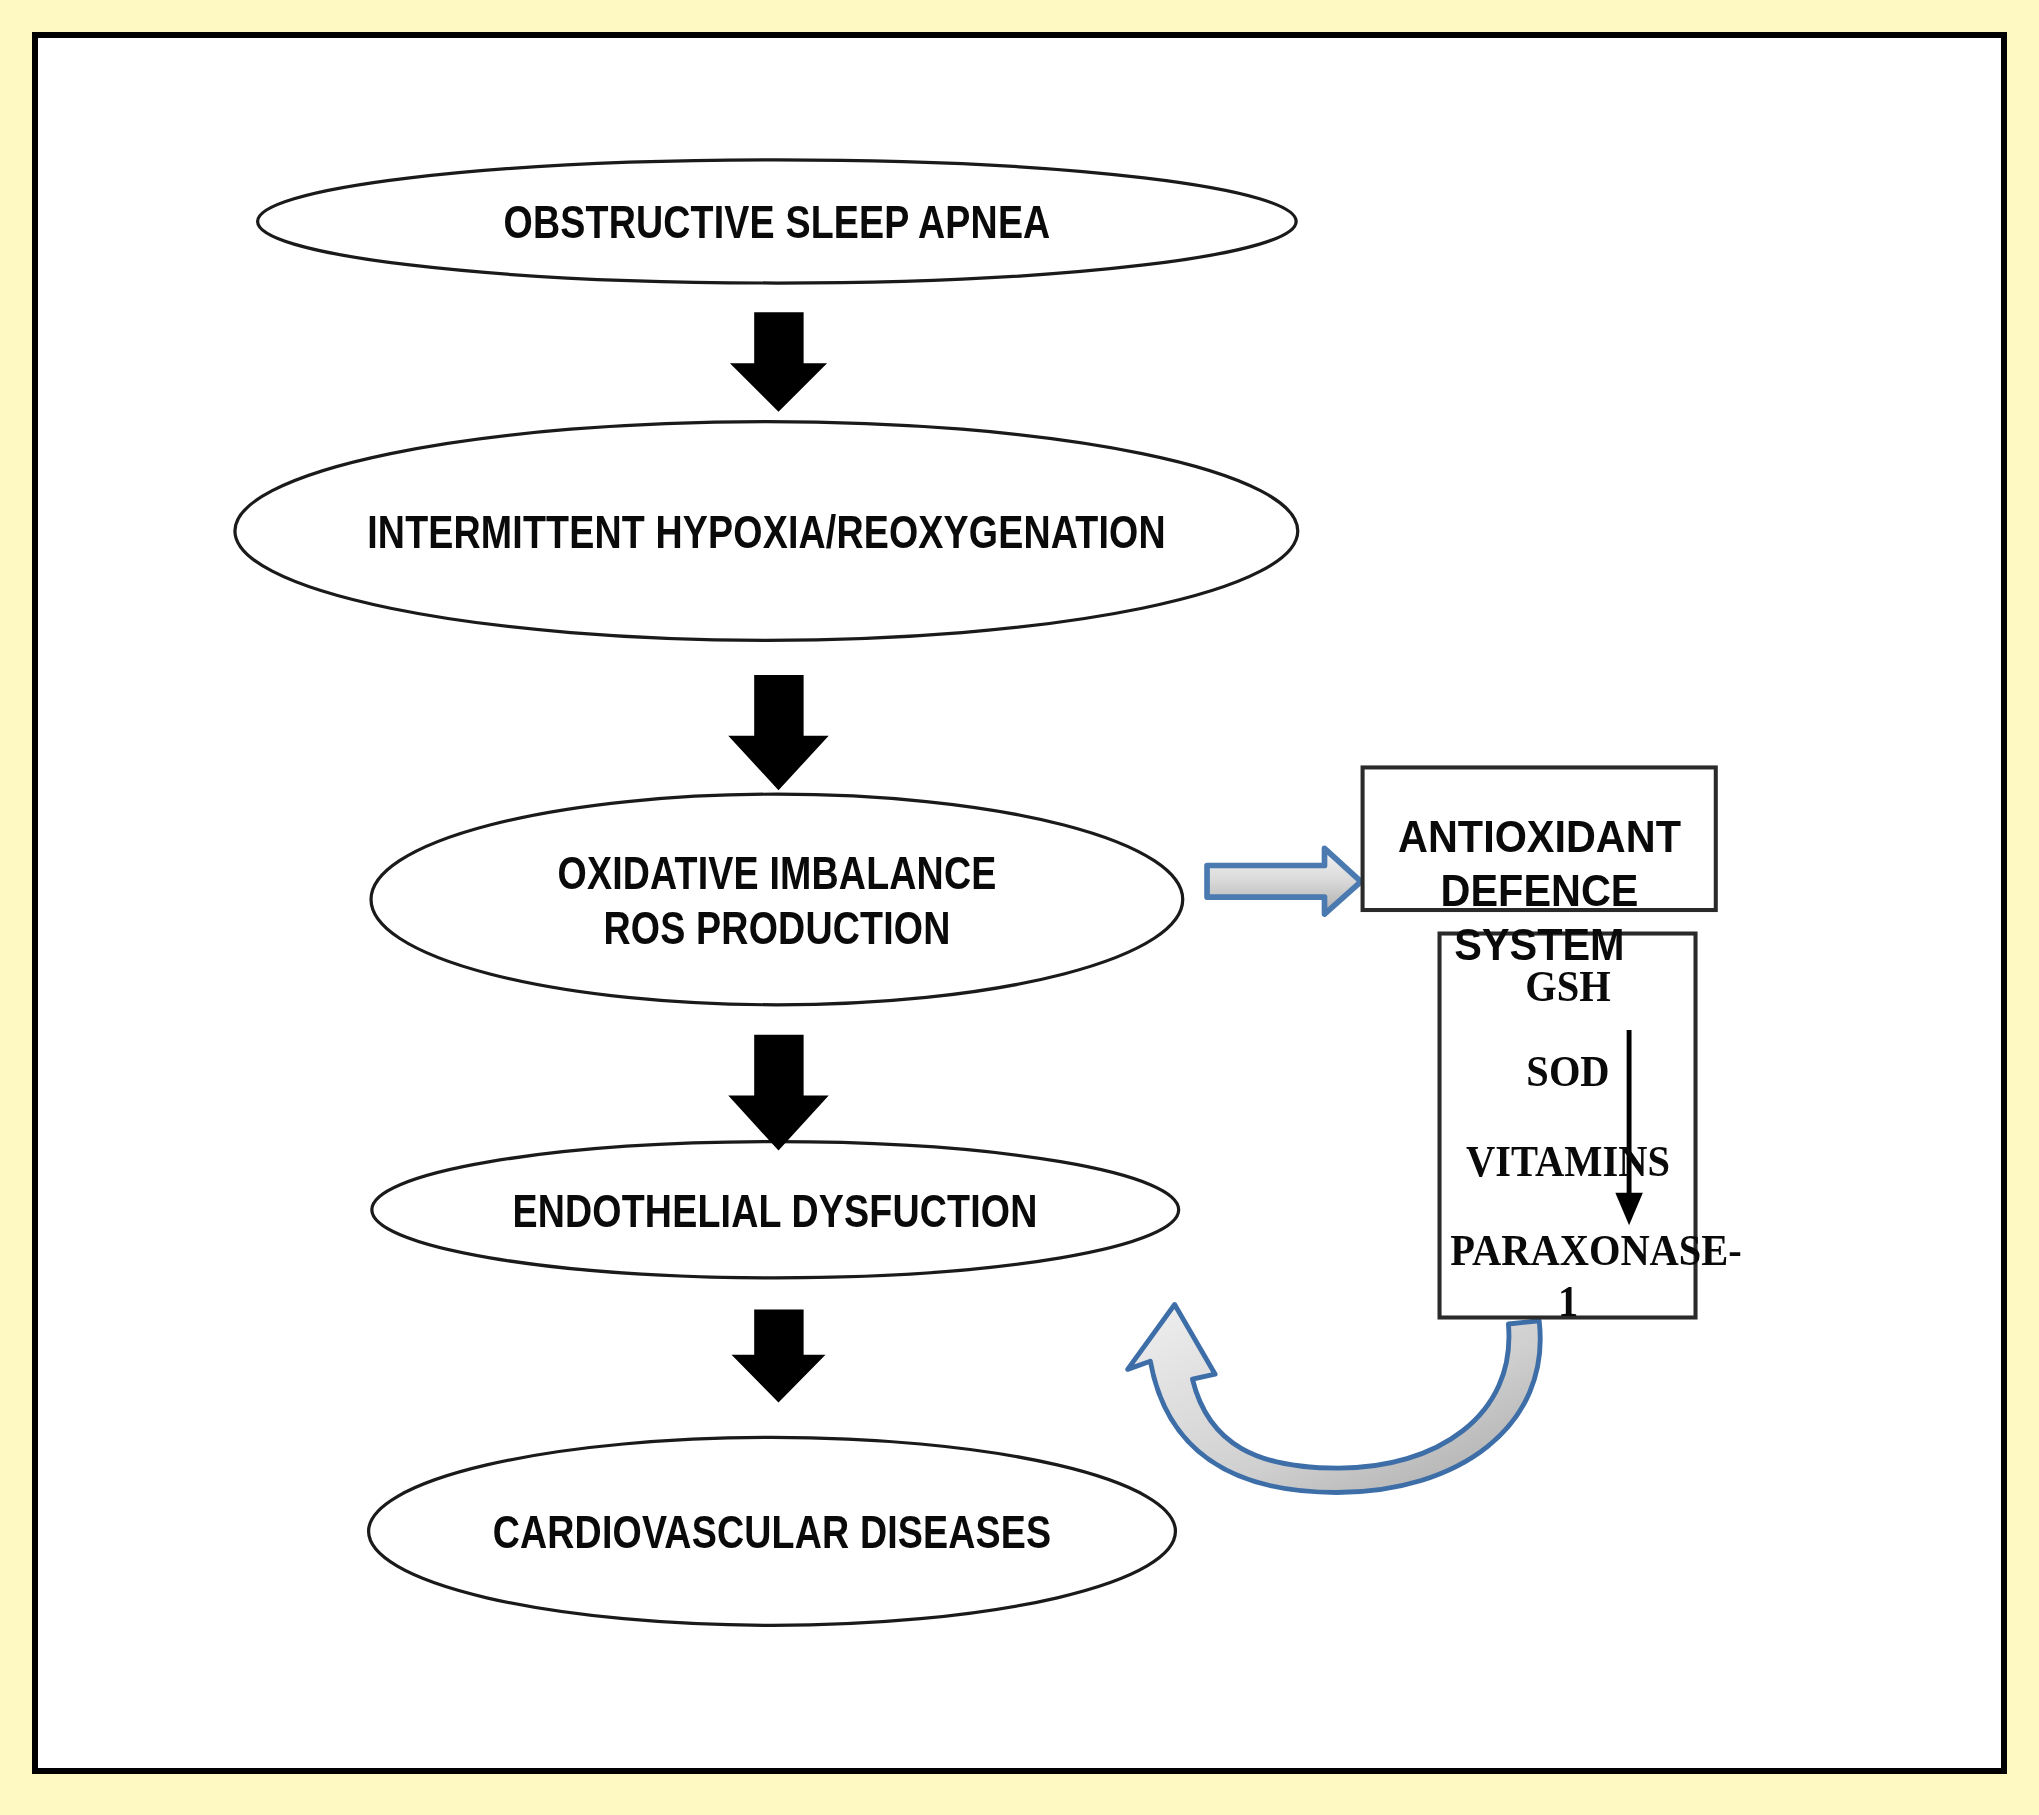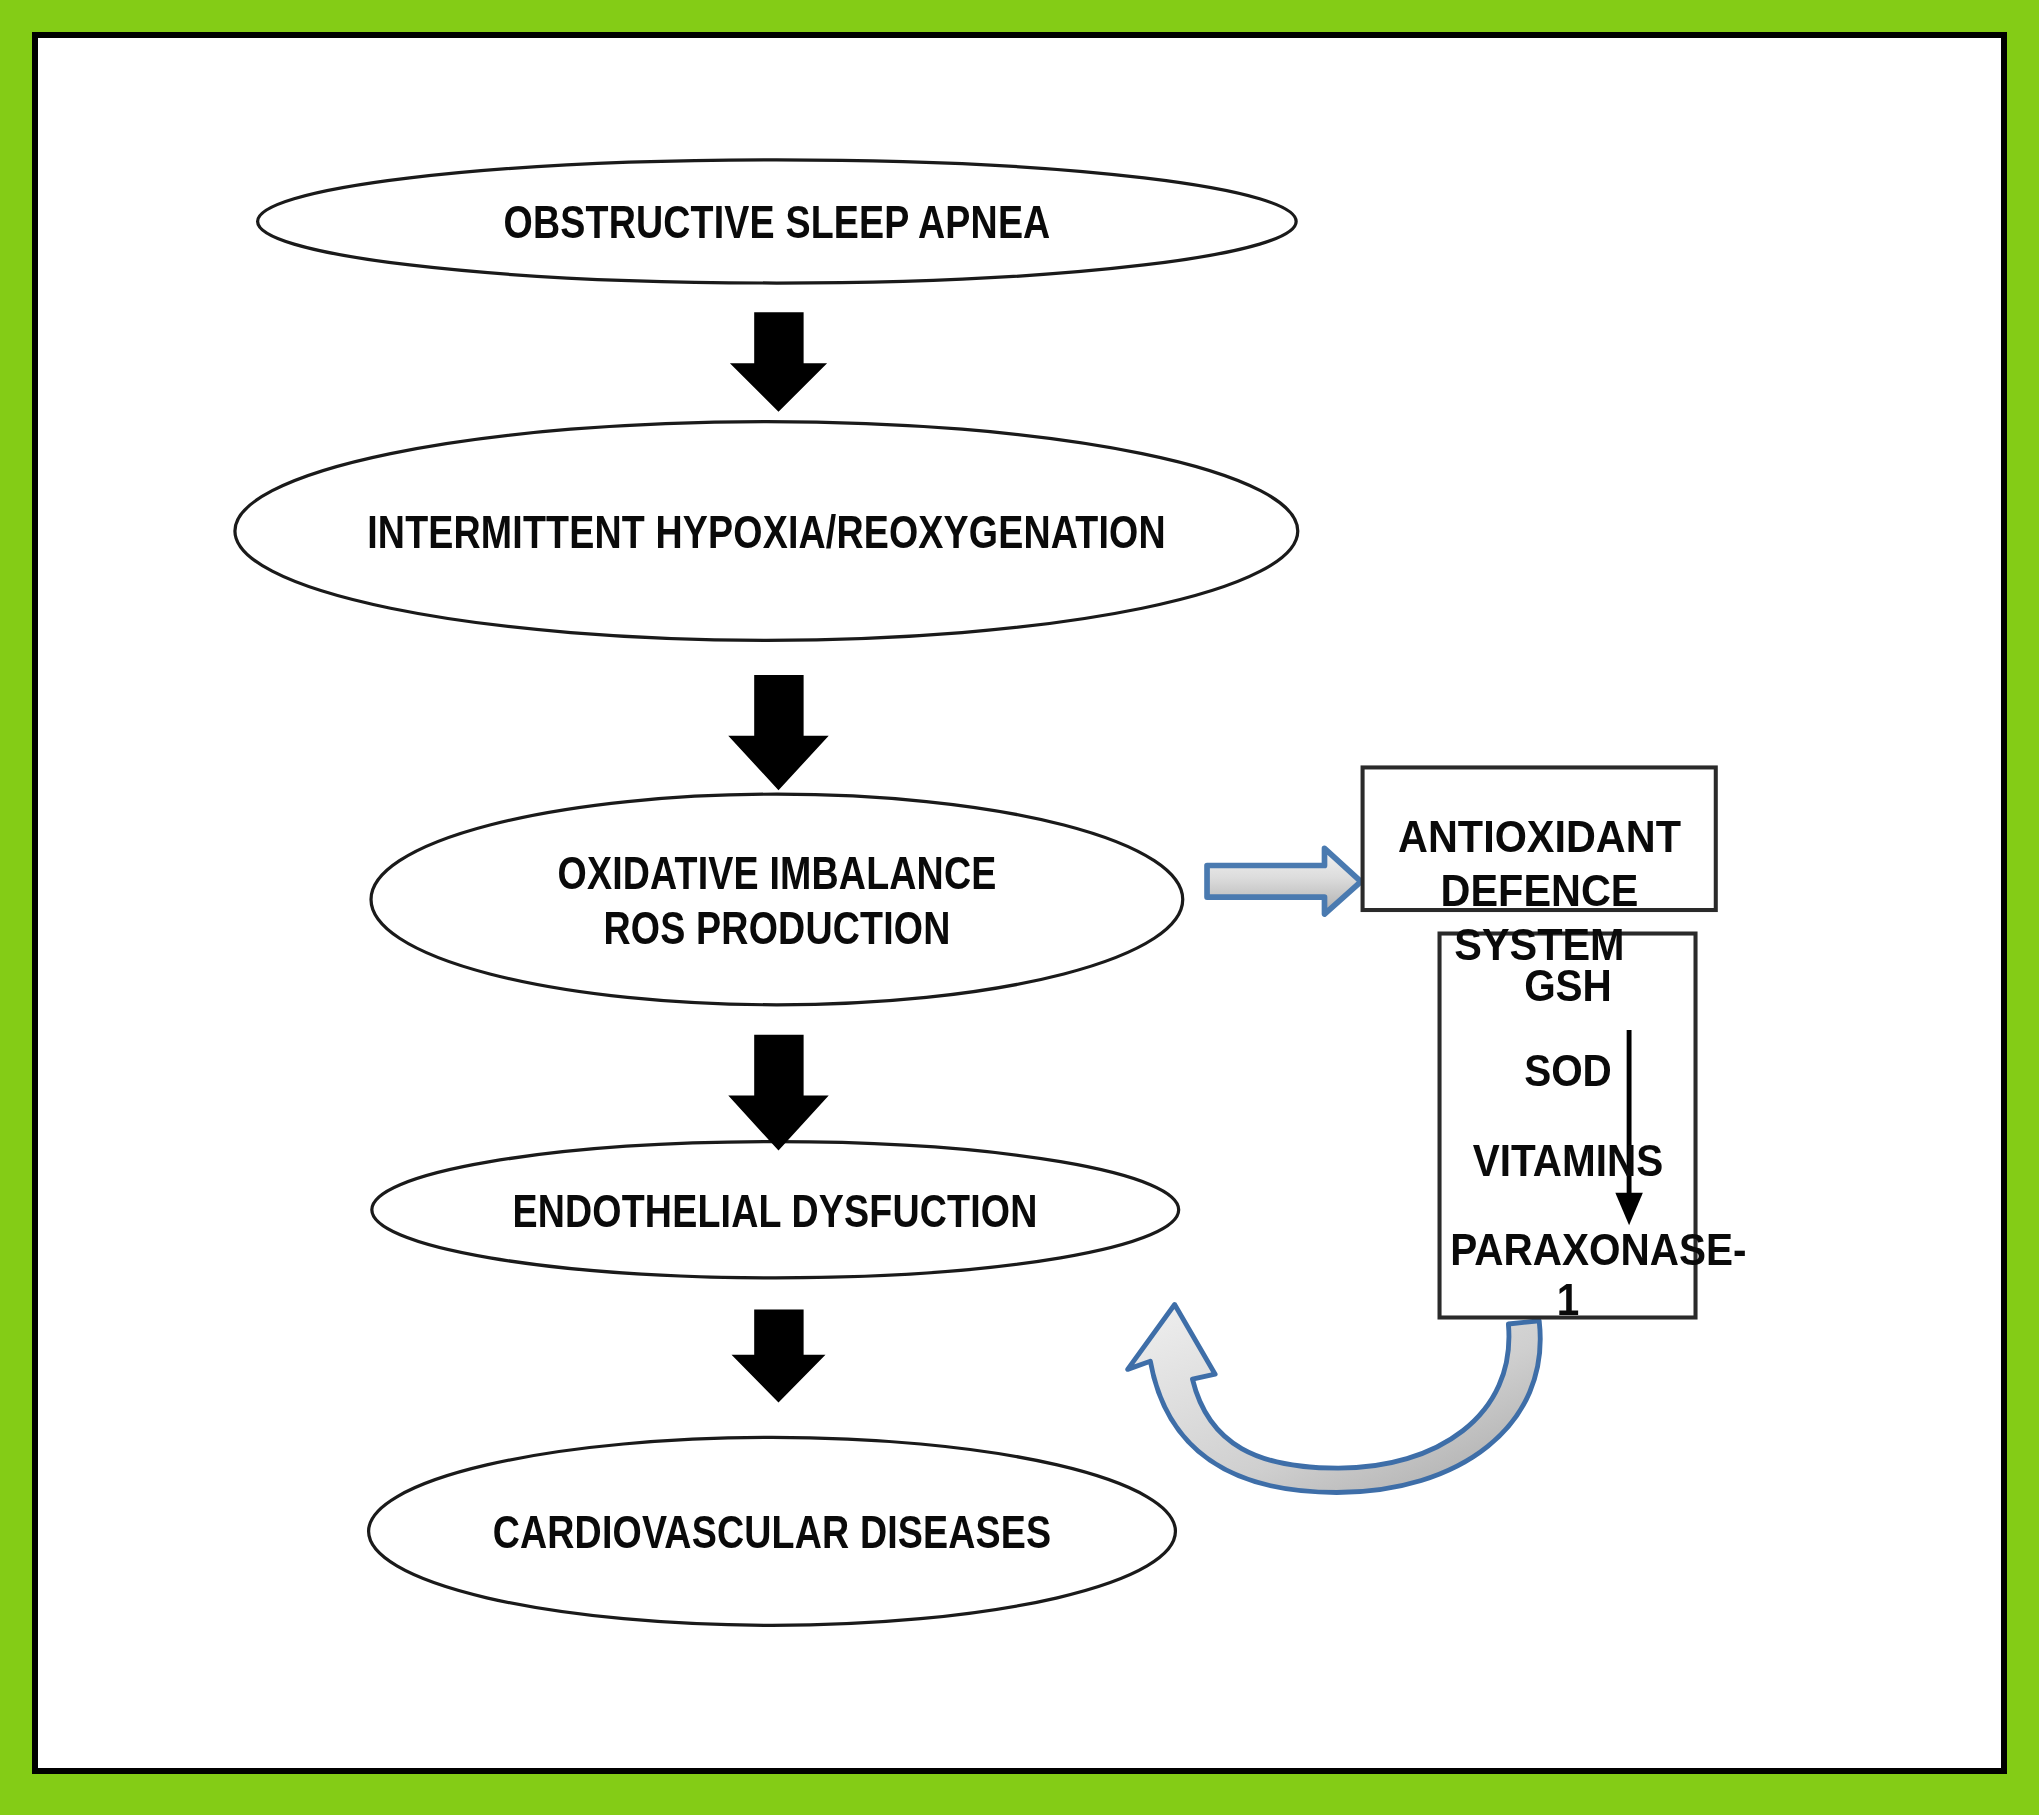--- a/index.html
+++ b/index.html
@@ -7,21 +7,21 @@
     padding: 0;
     background: #ffffff;
   }
   body {
     font-family: "Liberation Sans", sans-serif;
   }
   #canvas {
     position: relative;
     width: 2039px;
     height: 1816px;
-    background: #84cc16;
+    background: #fef9c3;
     overflow: hidden;
   }
   #frame {
     position: absolute;
     left: 32px;
     top: 32px;
     width: 1975px;
     height: 1742px;
     border: 6.5px solid #000000;
     box-sizing: border-box;
@@ -138,21 +138,21 @@
   <div class="node-label ellipse-label" style="left:372px; top:845px; width:810px;">OXIDATIVE IMBALANCE
 ROS PRODUCTION</div>
 
   <div class="node-label ellipse-label" style="left:370px; top:1183px; width:810px;">ENDOTHELIAL DYSFUCTION</div>
 
   <div class="node-label ellipse-label" style="left:367px; top:1504px; width:810px;">CARDIOVASCULAR DISEASES</div>
 
   <div class="box-label" style="left:1363px; top:810px; width:353px;">ANTIOXIDANT DEFENCE
 SYSTEM</div>
 
-  <div style="position:absolute; left:1440px; top:933px; width:256px; height:384px;">
+  <div style="position:absolute; left:1440px; top:933px; width:256px; height:384px;font-family:Liberation Serif, serif;">
     <div class="list-label" style="top:28px;">GSH</div>
     <div class="list-label" style="top:113px;">SOD</div>
     <div class="list-label" style="top:203px;">VITAMINS</div>
     <div class="list-label" style="top:292px;">PARAXONASE-1</div>
   </div>
 
 </div>
 
 
 </body></html>

